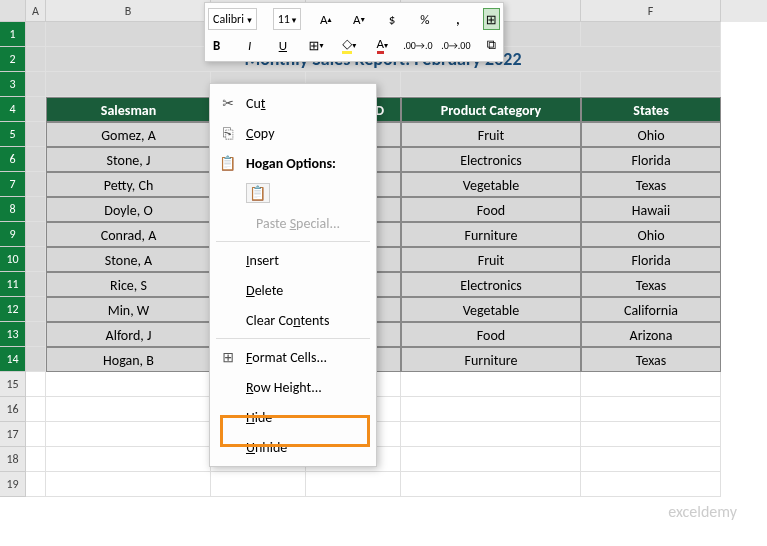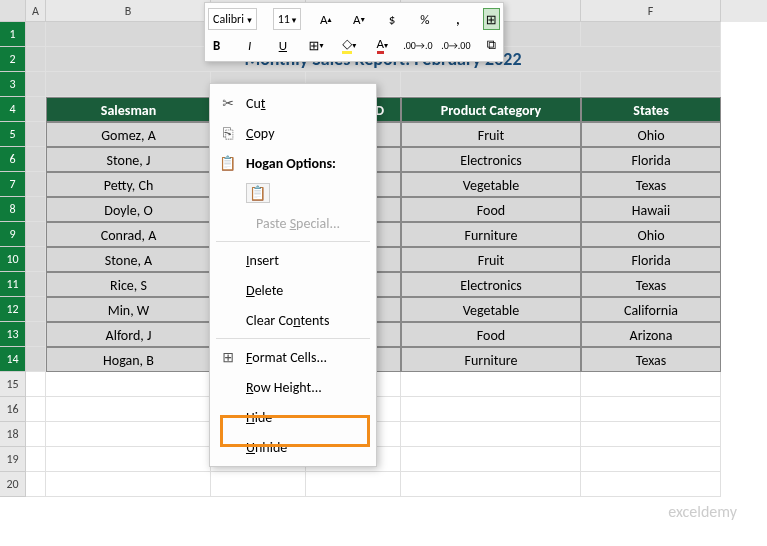--- a/index.html
+++ b/index.html
@@ -182,39 +182,39 @@
       <div class="row">
         <div class="row-h">16</div>
         <div class="cell col-A"></div>
         <div class="cell col-B"></div>
         <div class="cell col-C"></div>
         <div class="cell col-D"></div>
         <div class="cell col-E"></div>
         <div class="cell col-F"></div>
       </div>
       <div class="row">
+        <div class="row-h">17</div>
+        <div class="cell col-A"></div>
+        <div class="cell col-B"></div>
+        <div class="cell col-C"></div>
+        <div class="cell col-D"></div>
+        <div class="cell col-E"></div>
+        <div class="cell col-F"></div>
+      </div>
+      <div class="row">
         <div class="row-h">18</div>
         <div class="cell col-A"></div>
         <div class="cell col-B"></div>
         <div class="cell col-C"></div>
         <div class="cell col-D"></div>
         <div class="cell col-E"></div>
         <div class="cell col-F"></div>
       </div>
       <div class="row">
         <div class="row-h">19</div>
-        <div class="cell col-A"></div>
-        <div class="cell col-B"></div>
-        <div class="cell col-C"></div>
-        <div class="cell col-D"></div>
-        <div class="cell col-E"></div>
-        <div class="cell col-F"></div>
-      </div>
-      <div class="row">
-        <div class="row-h">20</div>
         <div class="cell col-A"></div>
         <div class="cell col-B"></div>
         <div class="cell col-C"></div>
         <div class="cell col-D"></div>
         <div class="cell col-E"></div>
         <div class="cell col-F"></div>
       </div>
     </div>
 </div>
 

